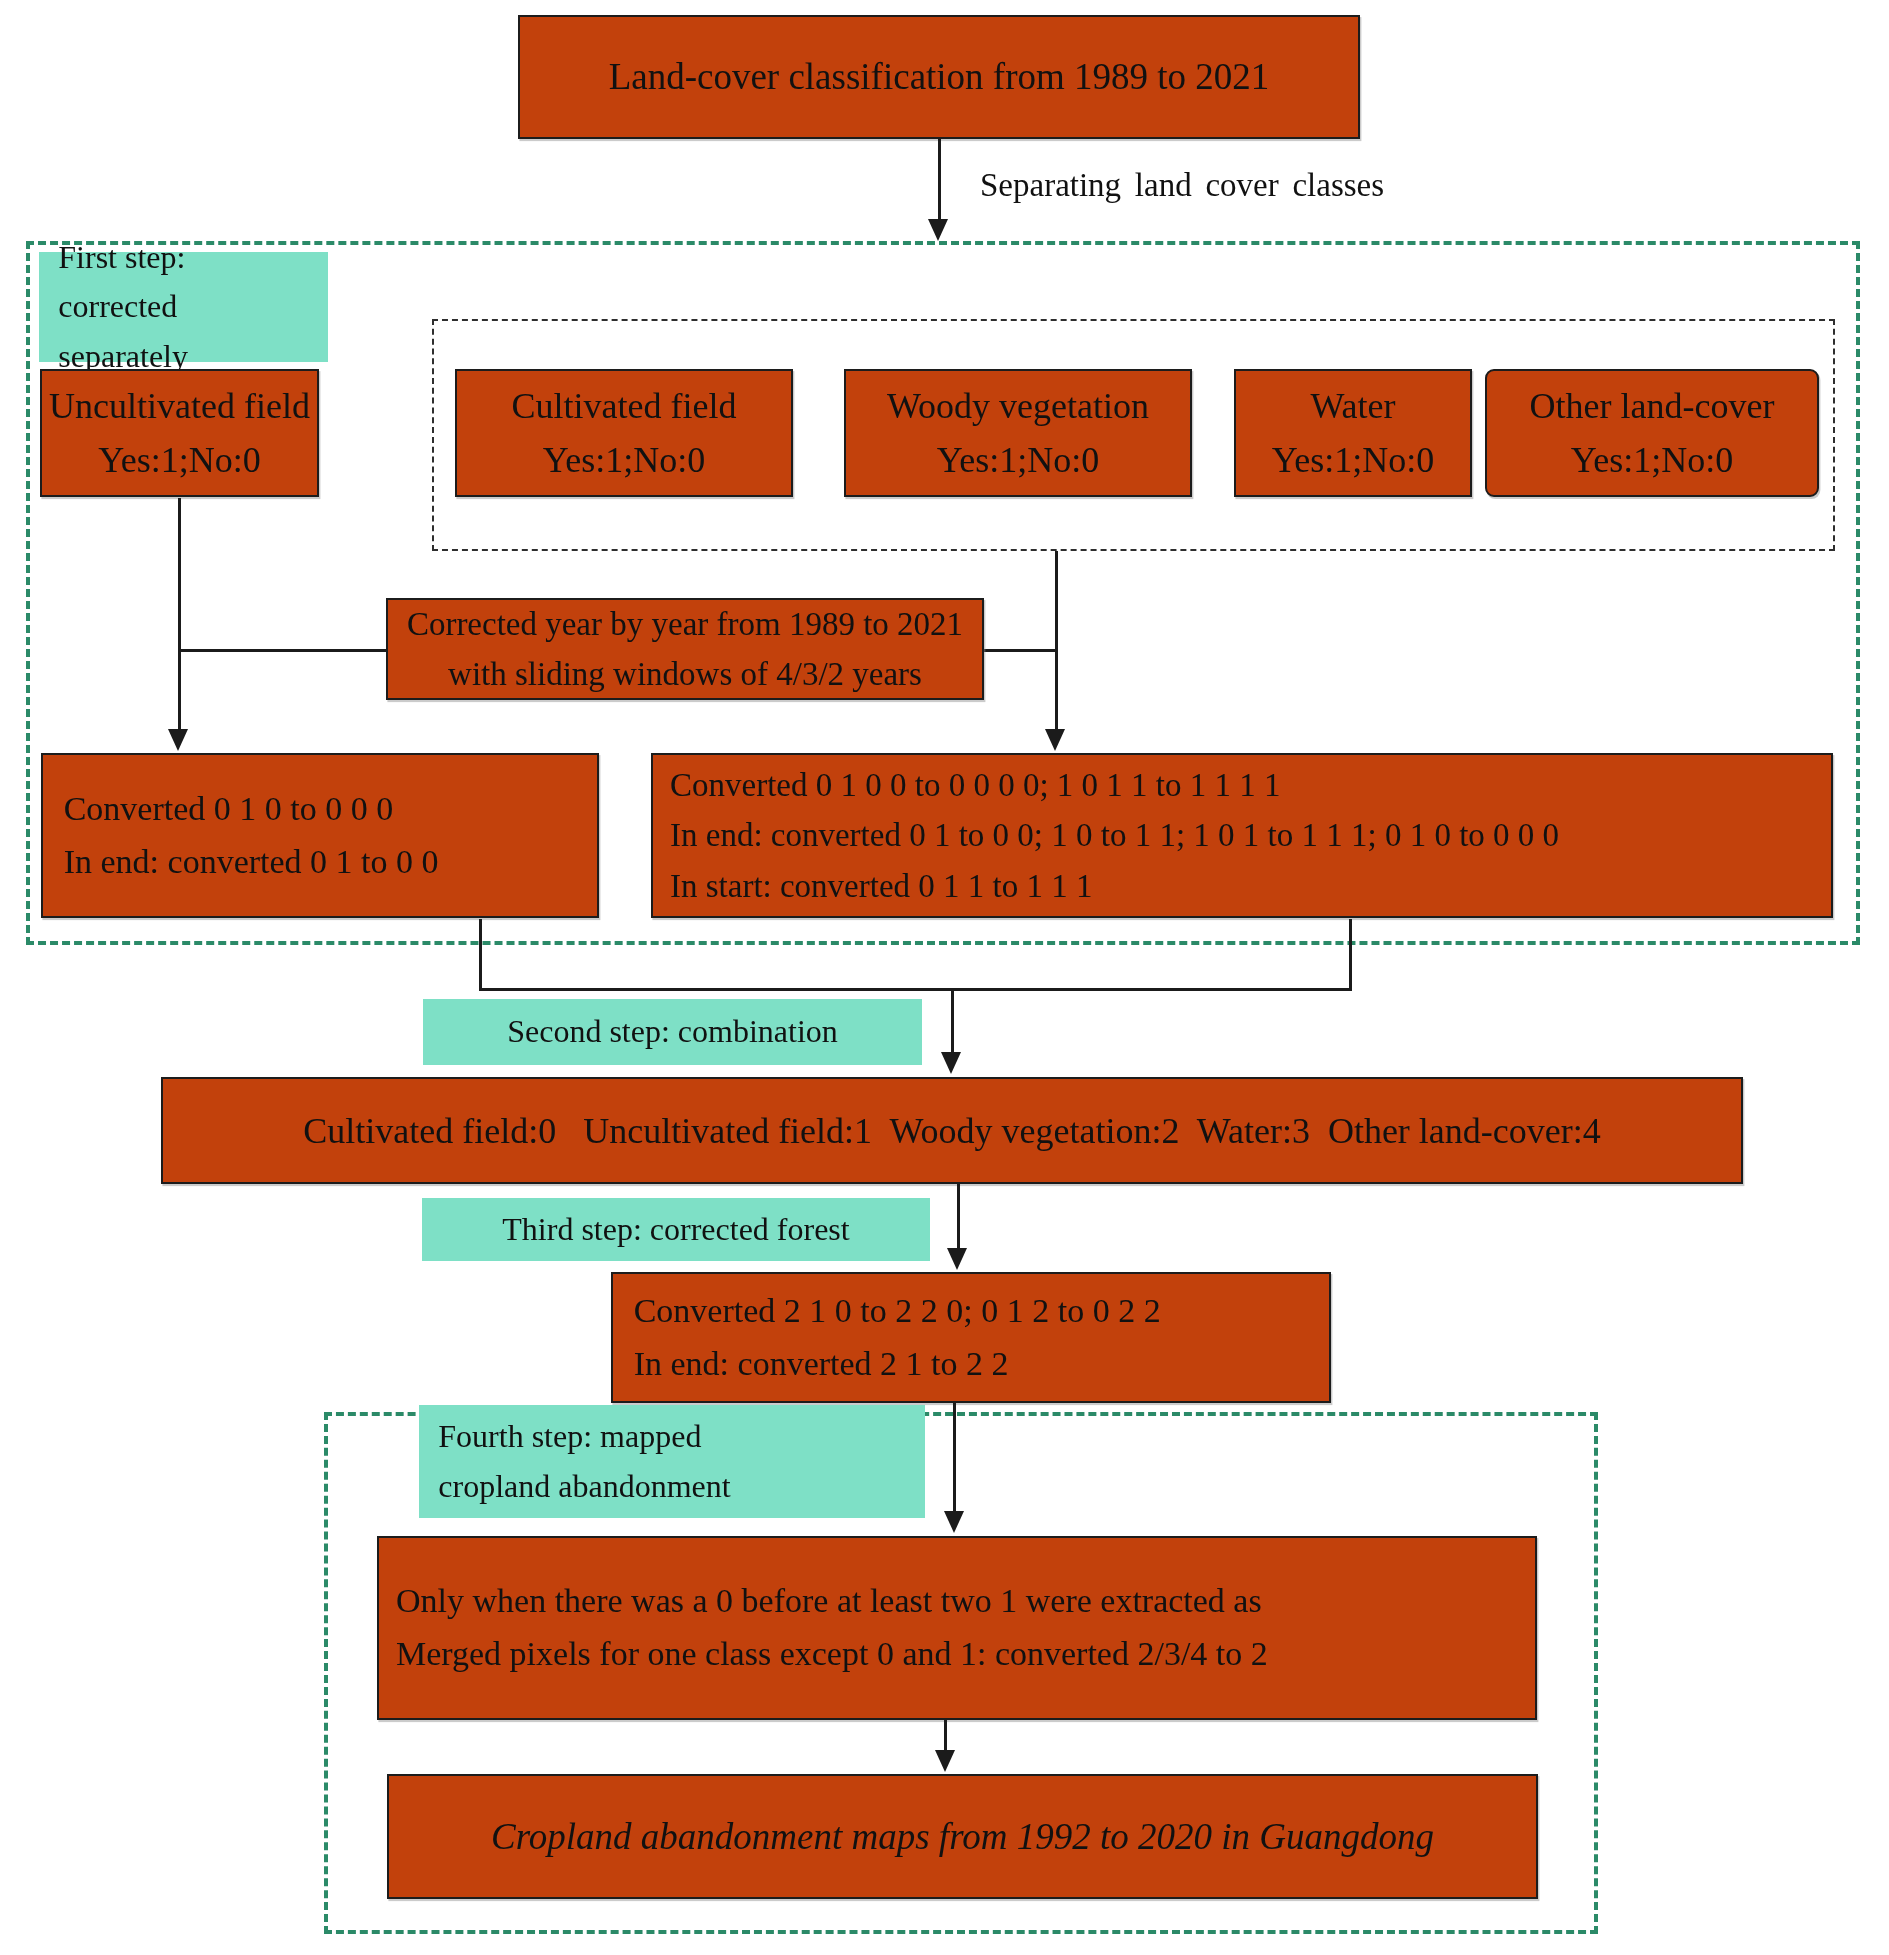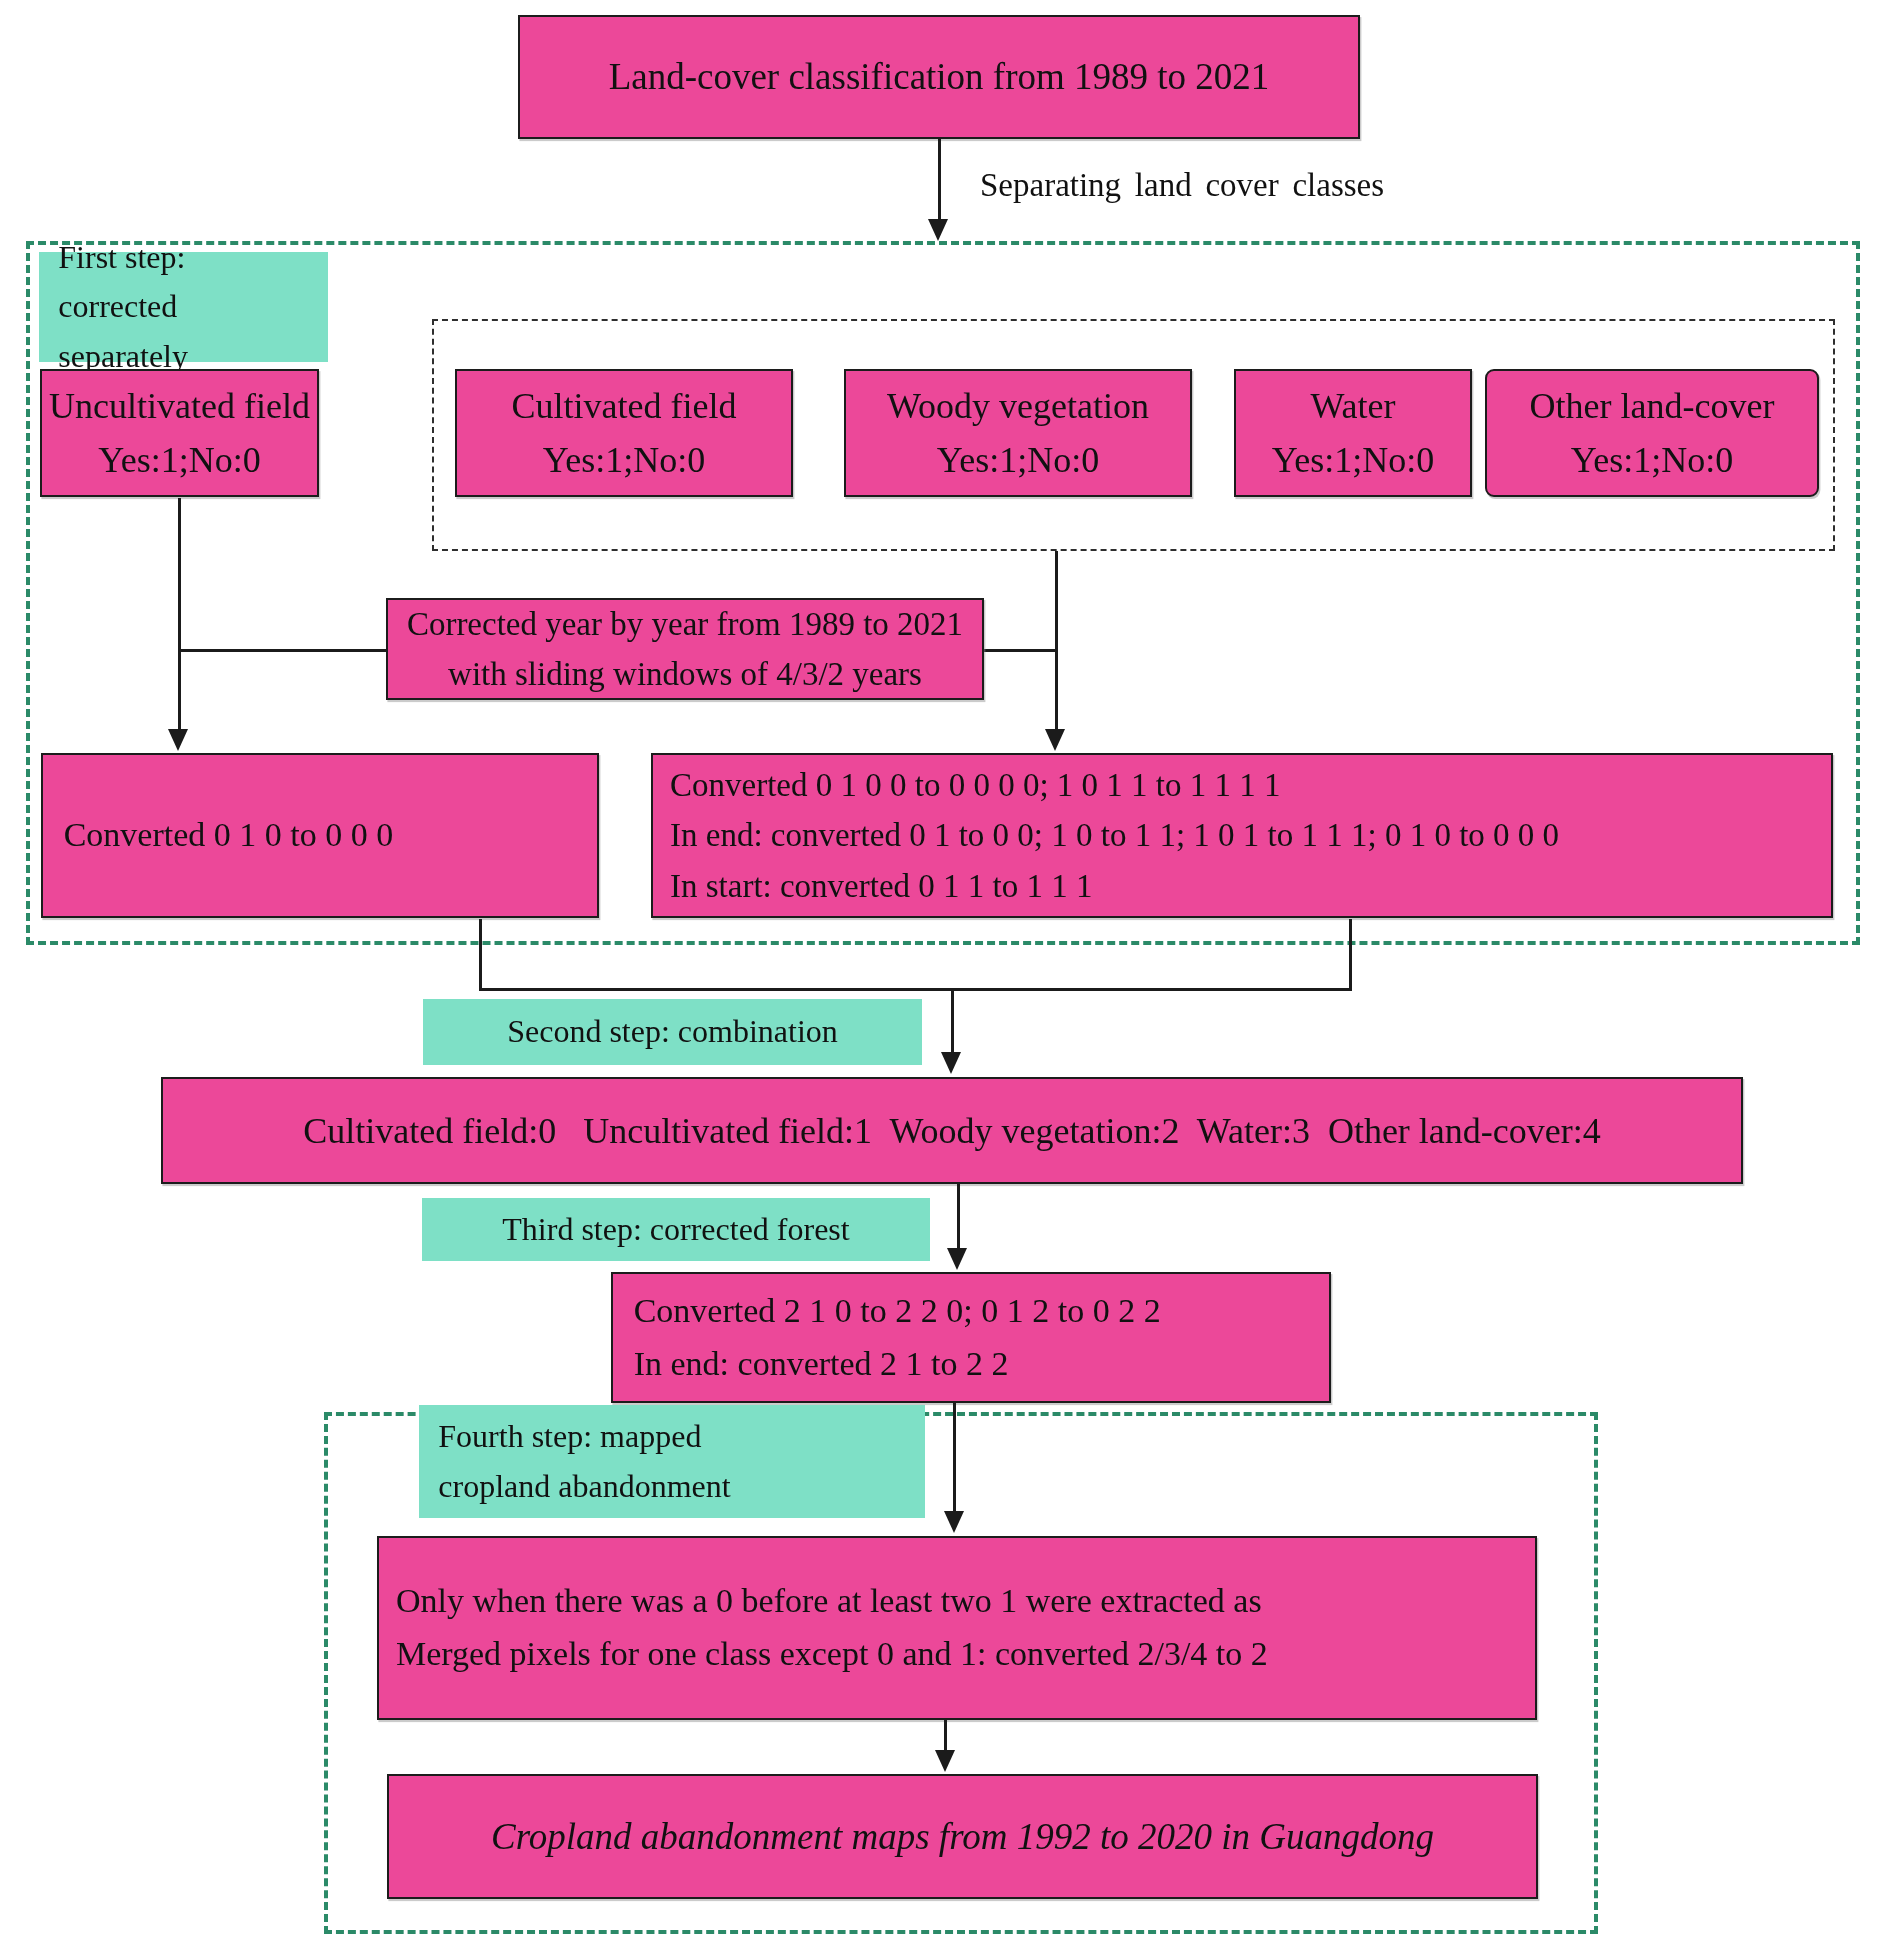--- a/index.html
+++ b/index.html
@@ -5,21 +5,21 @@
   html,body{margin:0;padding:0;background:#ffffff;}
   #canvas{
     position:relative;
     width:1889px;height:1955px;
     background:#ffffff;
     font-family:"Liberation Serif","DejaVu Serif",serif;
     color:#111;
   }
   .box{
     position:absolute;
-    background:#ec4899;
+    background:#c2410c;
     border:2.8px solid #1c1c1c;
     box-sizing:border-box;
     display:flex;flex-direction:column;justify-content:center;
     box-shadow:1.4px 2.1px 0 rgba(140,140,140,.45);
   }
   .box.center{align-items:center;text-align:center;}
   .box.left{align-items:flex-start;text-align:left;}
   .t54{font-size:37px;line-height:1.45;}
   .t52{font-size:36px;line-height:1.5;}
   .t50{font-size:34px;line-height:1.55;justify-content:center;}
@@ -103,20 +103,21 @@
   <div class="box center t48" style="left:386px;top:598px;width:598px;height:102px;">
     <div>Corrected year by year from 1989 to 2021</div>
     <div>with sliding windows of 4/3/2 years</div>
   </div>
 
   <div class="vline" style="left:1055px;top:551px;height:179px;"></div>
   <div class="arrow-down" style="left:1045px;top:729px;"></div>
 
   <div class="box left t50 padL30" style="left:41px;top:753px;width:558px;height:165px;">
     <div>Converted 0 1 0 to 0 0 0</div>
+    <div>In end: converted 0 1 to 0 0</div>
   </div>
 
   <div class="box left t48 padL25" style="left:651px;top:753px;width:1182px;height:165px;">
     <div>Converted 0 1 0 0 to 0 0 0 0; 1 0 1 1 to 1 1 1 1</div>
     <div>In end: converted 0 1 to 0 0; 1 0 to 1 1; 1 0 1 to 1 1 1; 0 1 0 to 0 0 0</div>
     <div>In start: converted 0 1 1 to 1 1 1</div>
   </div>
 
   <div class="vline" style="left:479px;top:919px;height:72px;"></div>
   <div class="vline" style="left:1349px;top:919px;height:72px;"></div>

